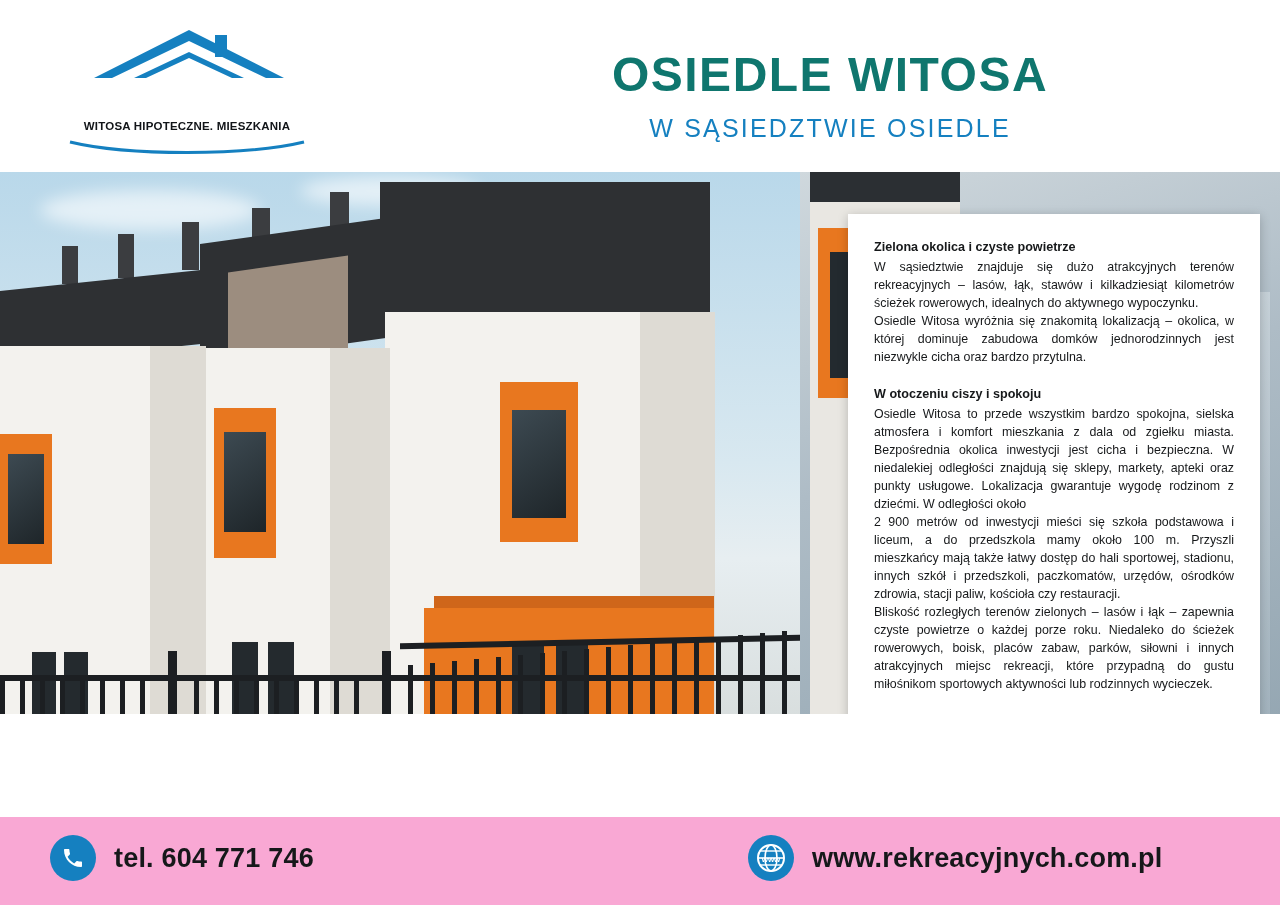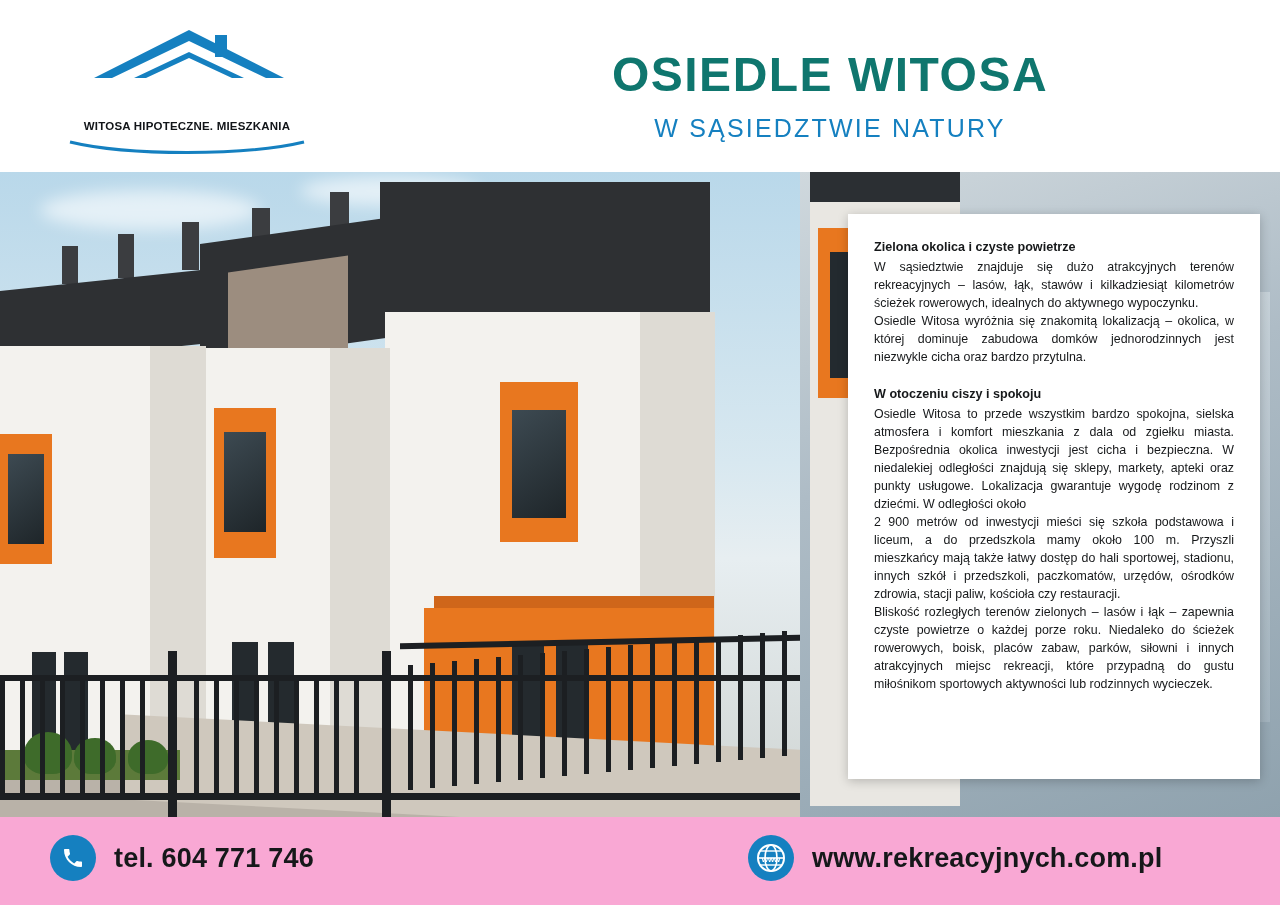--- a/index.html
+++ b/index.html
@@ -62,21 +62,21 @@
     margin-top: 14px;
     font-size: 25px;
     letter-spacing: 2.2px;
     color: #1580c0;
     font-weight: normal;
   }
 
   
   .band {
     position: absolute;
-    top: 172px; left: 0; width: 1280px; height: 645px;
+    top: 172px; left: 0; width: 1280px; height: 542px;
     overflow: hidden;
     background: #0e0e10;
   }
 
   
   .photo {
     position: absolute; top: 0; left: 0; width: 800px; height: 645px;
     overflow: hidden;
     background: linear-gradient(#b9d8ea 0%, #d8e8f0 45%, #e7eef1 60%, #cfd4d2 100%);
   }
@@ -184,21 +184,21 @@
       <path d="M105 24 L160 50 L148 50 L105 30 L62 50 L50 50 Z" fill="#1580c0"></path>
     </svg>
     <div class="logo-sub">WITOSA HIPOTECZNE. MIESZKANIA</div>
     <svg class="logo-underline" viewBox="0 0 238 16">
       <path d="M2 2 C60 16, 178 16, 236 2" stroke="#1580c0" stroke-width="3" fill="none"></path>
     </svg>
   </div>
 
   <div class="title-block">
     <div class="title-main">OSIEDLE WITOSA</div>
-    <div class="title-sub">W SĄSIEDZTWIE NATURY</div>
+    <div class="title-sub">W SĄSIEDZTWIE OSIEDLE</div>
   </div>
 </div>
 
 <div class="band">
 
   <div class="photo">
     <div class="sky-cloud" style="left:40px; top:18px; width:220px; height:40px;"></div>
     <div class="sky-cloud" style="left:300px; top:4px; width:180px; height:30px;"></div>
 
     <div class="chimney" style="left:62px;  top:74px; width:16px; height:38px;"></div>

